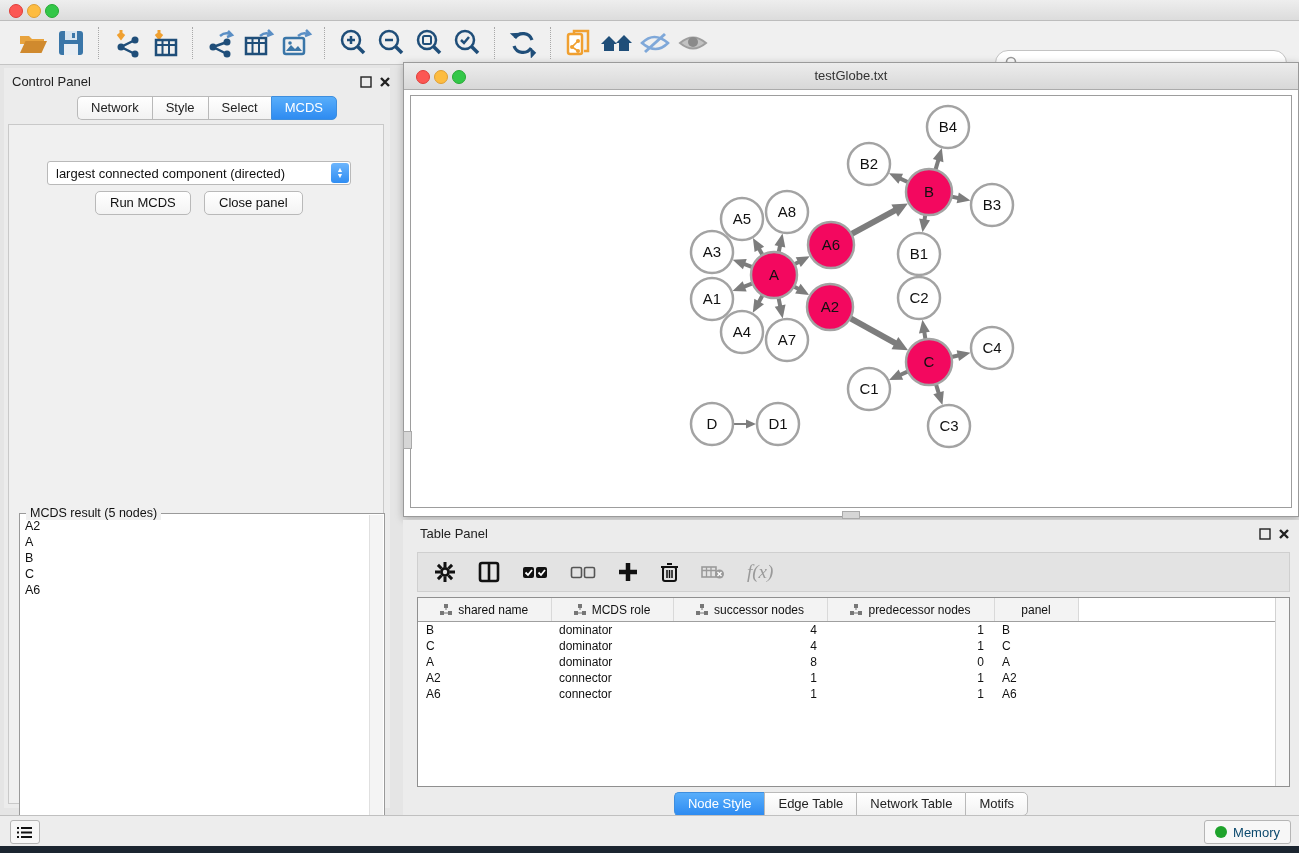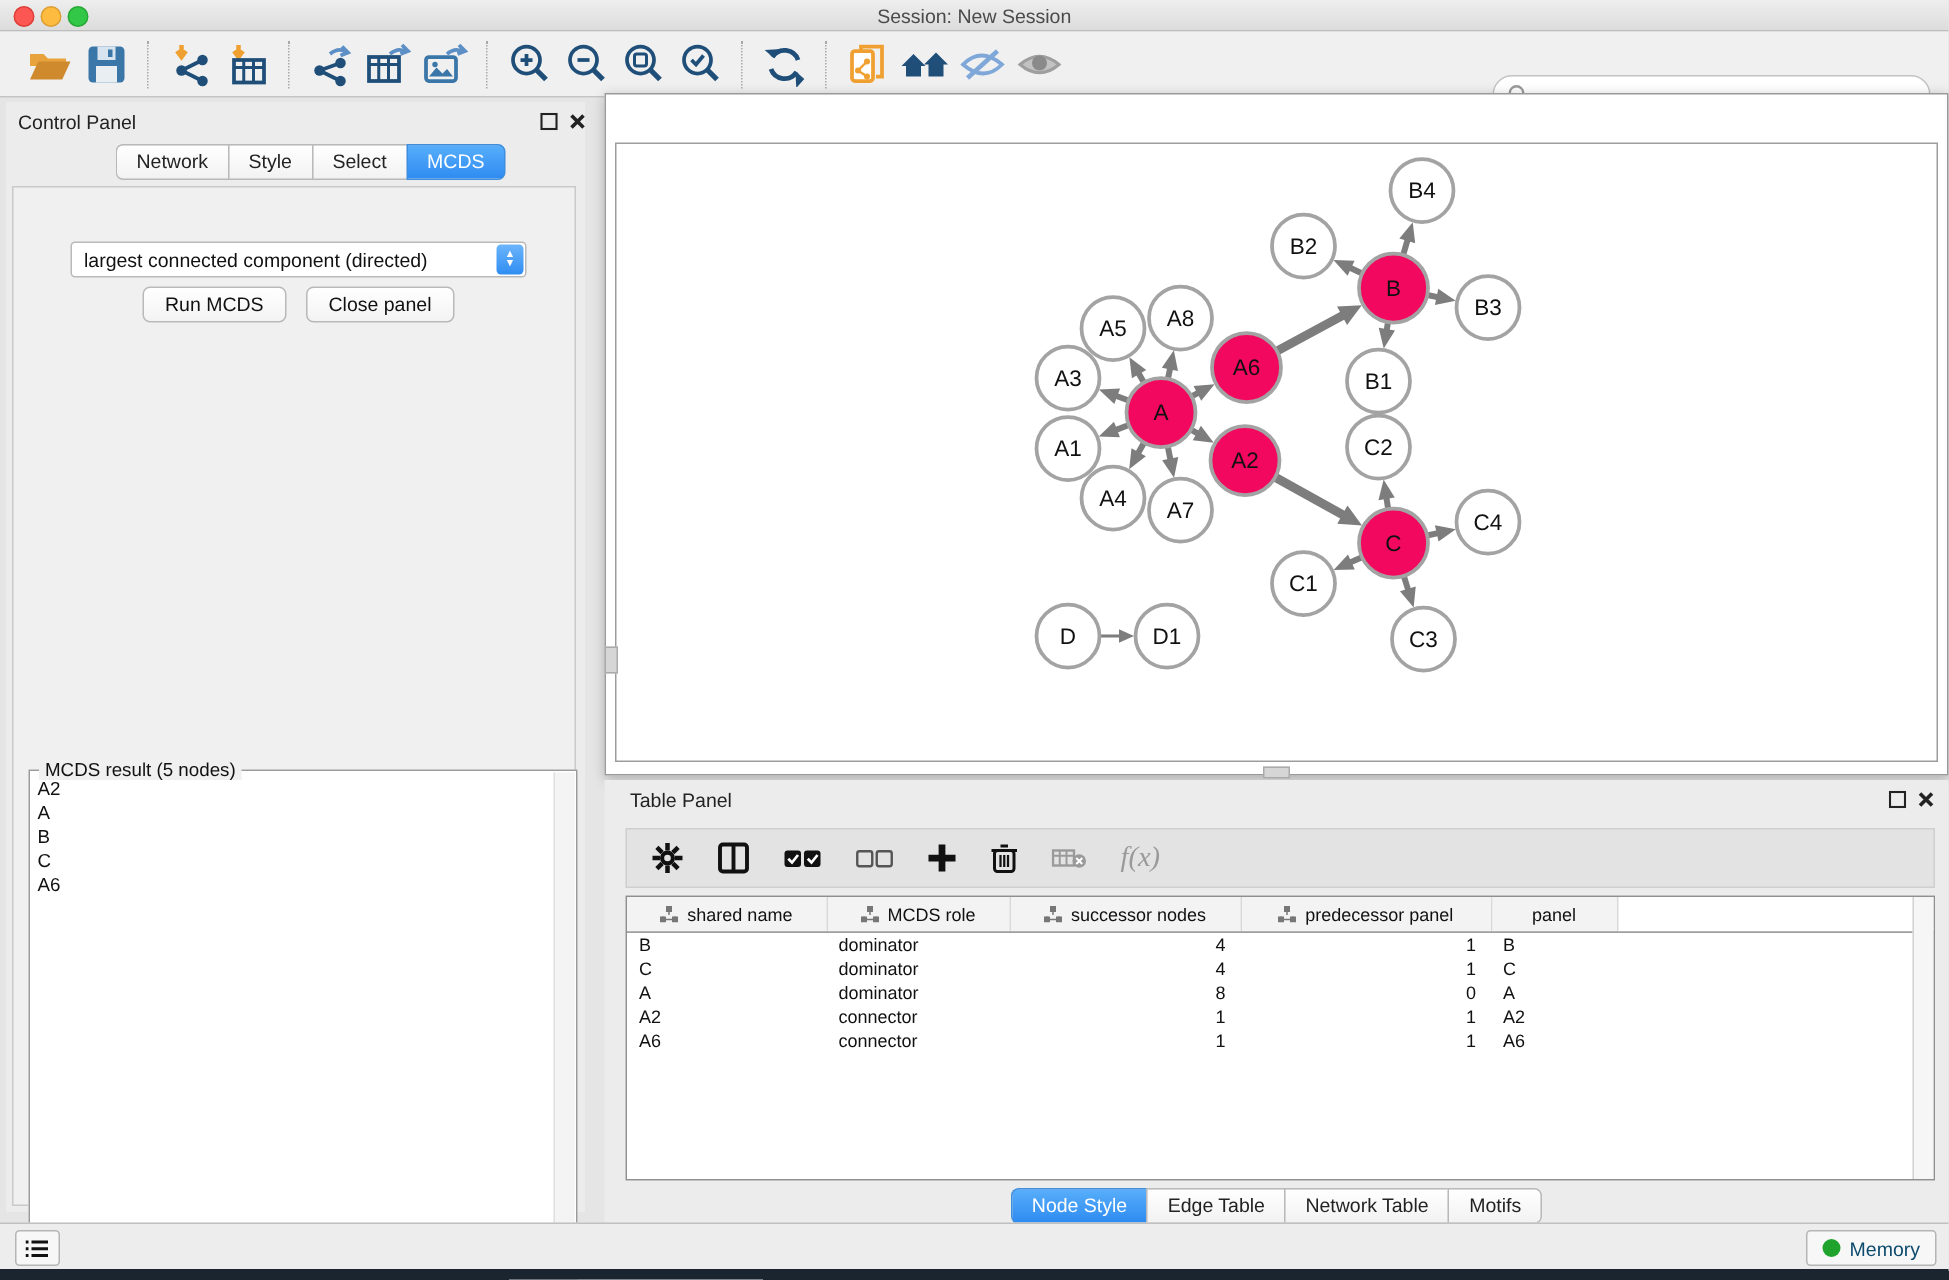--- a/index.html
+++ b/index.html
@@ -69,21 +69,20 @@
   .mem-dot{width:12px;height:12px;border-radius:50%;background:#1fa32c;}
   .bottom-strip{left:0;top:846px;width:1299px;height:7px;background:#1b2530;}
 </style>
 </head>
 <body>
 
 <div class="abs titlebar">
   <span class="abs tl red"></span>
   <span class="abs tl yel"></span>
   <span class="abs tl grn"></span>
-  <div class="abs win-title">Session: New Session</div>
 </div>
 
 <div class="abs toolbar">
   <div class="tb-btn">
     <svg width="30" height="26">
         <path d="M2 6 h9 l3 3 h12 v5 H2 z" fill="#e8a33d"></path>
         <path d="M2 23 L7.5 11 H29 L23.5 23 z" fill="#d08a2e"></path>
       </svg>
   </div>
   <div class="tb-btn">
@@ -248,20 +247,26 @@
           <div>B</div>
           <div>C</div>
           <div>A6</div>
         </div>
       <div class="mcds-scroll"></div>
     </div>
   </div>
 </div>
 
 <div class="abs net-window">
+  <div class="abs net-titlebar">
+    <span class="abs tl red" style="left:12px;top:7px;"></span>
+    <span class="abs tl yel" style="left:30px;top:7px;"></span>
+    <span class="abs tl grn" style="left:48px;top:7px;"></span>
+    <div class="abs net-title">testGlobe.txt</div>
+  </div>
   <div class="abs net-canvas">
     <svg width="882" height="415" style="position:absolute;left:0;top:0;">
         <line x1="351.5888044177928" y1="159.03040773113744" x2="346.4299209828975" y2="150.0023617200707" stroke="#7d7d7d" stroke-width="4"></line>
         <polygon points="341.91505664385033,142.1013491267381,353.1402001241737,150.6597458133935,343.58952556080465,156.11727413531867" fill="#7d7d7d"></polygon>
         <line x1="367.64810516074095" y1="156.47456729794757" x2="369.7149534565633" y2="146.45830247973174" stroke="#7d7d7d" stroke-width="4"></line>
         <polygon points="371.5539863679869,137.54606606283275,374.31331301023283,151.38933578069174,363.54027997881644,149.1663289646852" fill="#7d7d7d"></polygon>
         <line x1="341.43597697657157" y1="171.00044307195398" x2="330.15830939254886" y2="166.81679219401005" stroke="#7d7d7d" stroke-width="4"></line>
         <polygon points="321.6264568050185,163.6517501050875,335.7277551706195,163.01662460229366,331.9018801180757,173.3298530048029" fill="#7d7d7d"></polygon>
         <line x1="341.55093373969595" y1="187.30286435882738" x2="330.0028678563242" y2="191.77308341045517" stroke="#7d7d7d" stroke-width="4"></line>
         <polygon points="321.51649816202996,195.05812974373035,331.65441587552573,185.2360818699726,335.6253510036605,195.49433095098757" fill="#7d7d7d"></polygon>
@@ -462,21 +467,21 @@
               </span>
             </th>
             <th>
               <span class="th-inner">
                 <svg width="12" height="11">
                   <rect x="4" y="0" width="4" height="4" fill="#777"></rect>
                   <rect x="0" y="7" width="4" height="4" fill="#777"></rect>
                   <rect x="8" y="7" width="4" height="4" fill="#777"></rect>
                   <path d="M6 4 v2 M2 9 h8 M2 7 v2 M10 7 v2" stroke="#777" stroke-width="1" fill="none"></path>
                 </svg>
-                <span>predecessor panel</span>
+                <span>predecessor nodes</span>
               </span>
             </th>
             <th>
               <span class="th-inner">
                 <span>panel</span>
               </span>
             </th>
             <th class="filler"></th>
           </tr>
         </thead>

